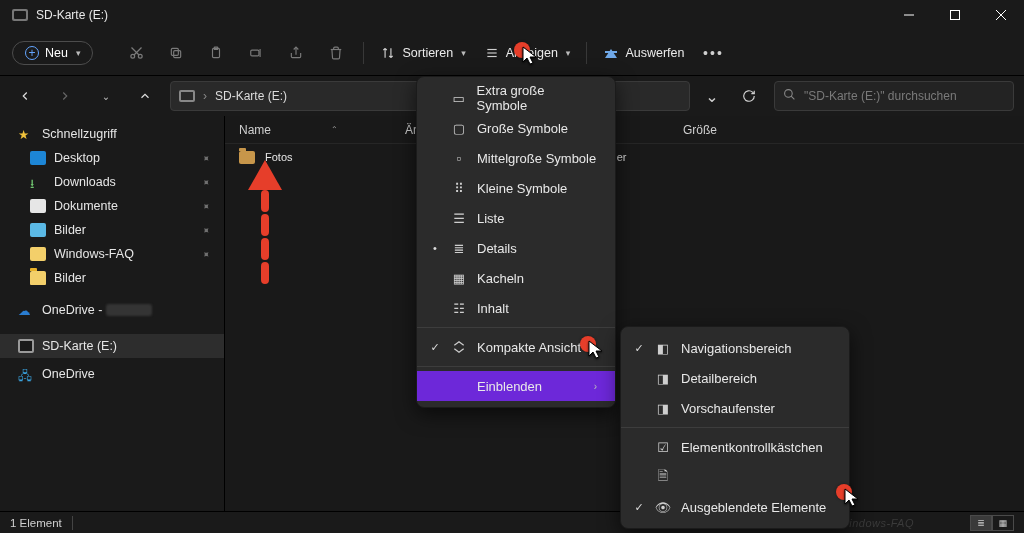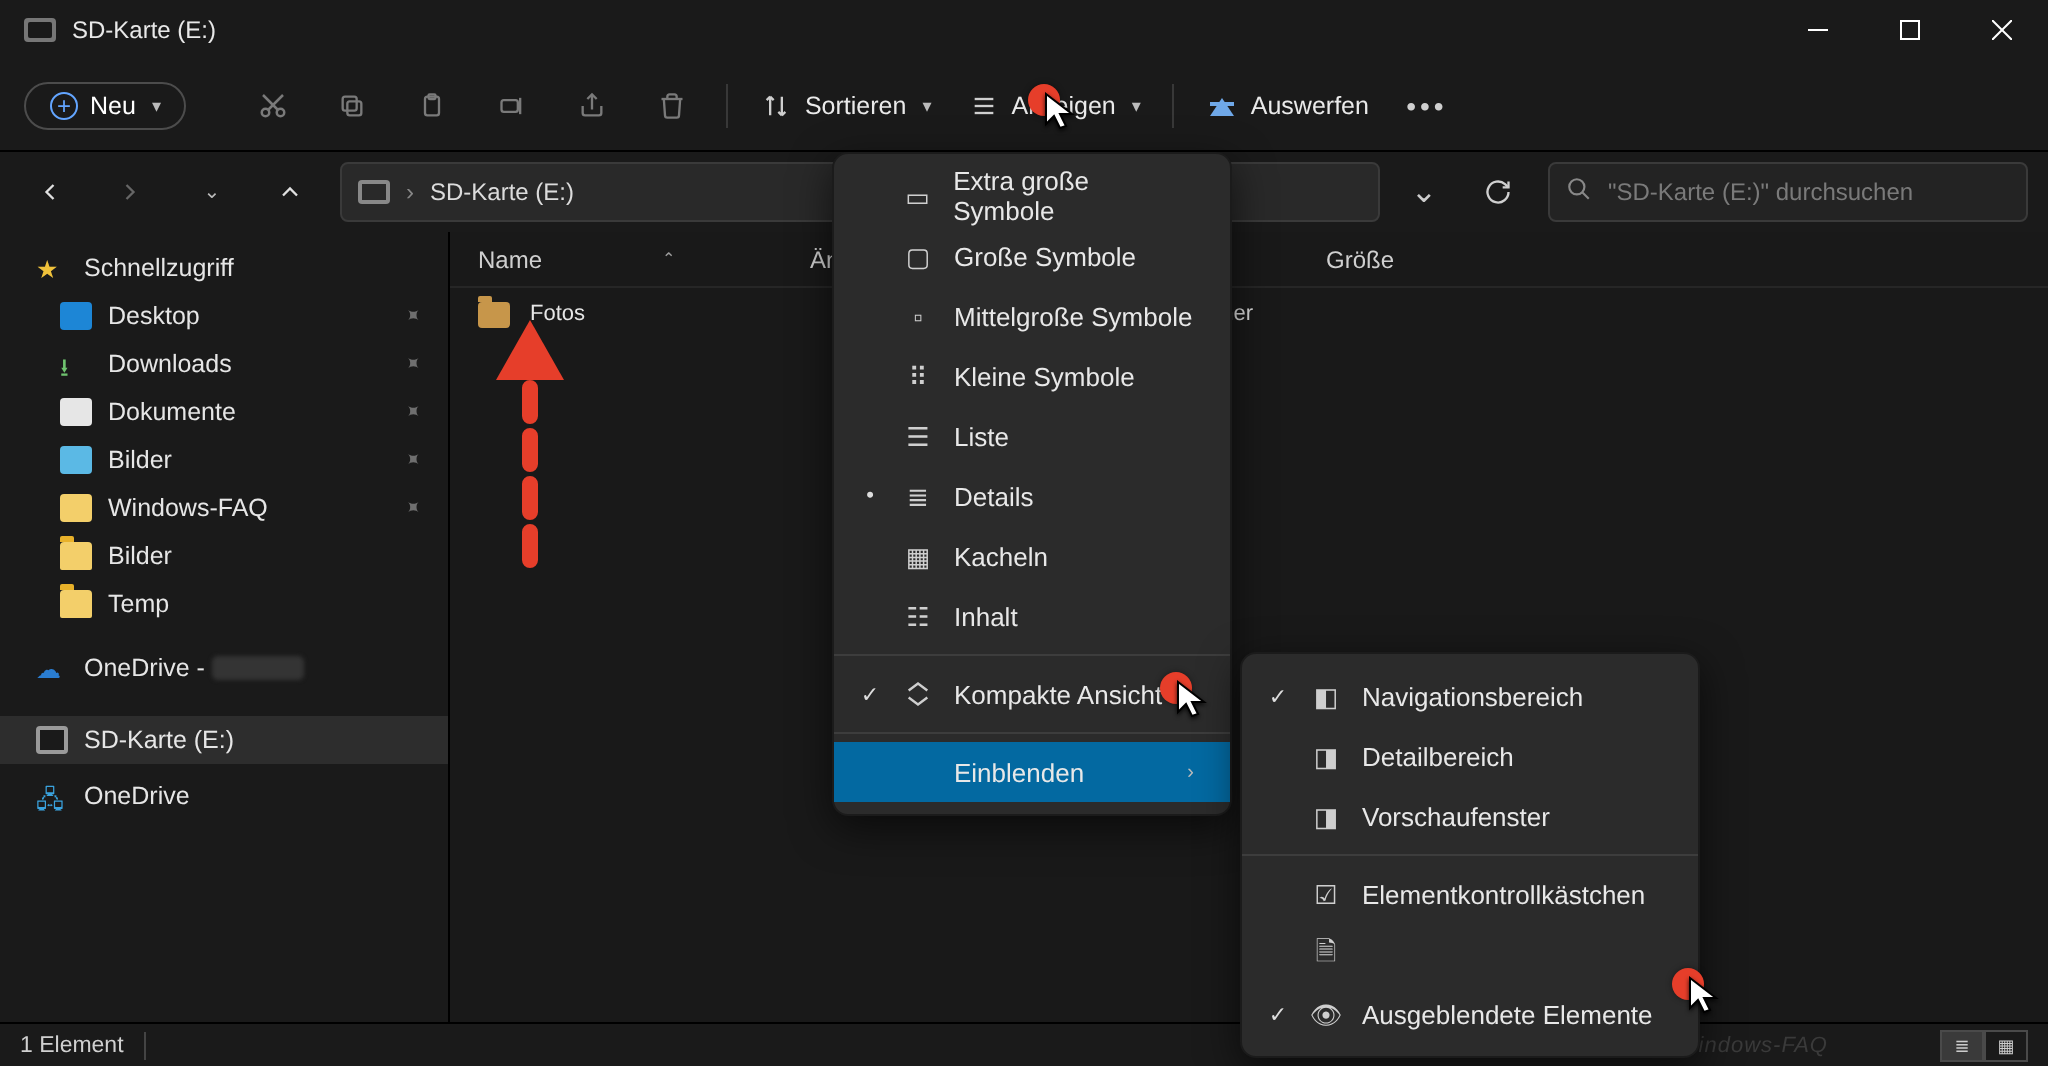--- a/index.html
+++ b/index.html
@@ -68,31 +68,31 @@
   .ico.drv::after{content:"";position:absolute;inset:2px;background:#1a1a1a;}
   .ico.net { color:#3aa2dd;}
 
   
   .filelist { flex:1; background:#191919; position:relative;}
   .colhead { display:flex; align-items:center; height:28px; font-size:12px; color:#cfcfcf; padding-left:14px; border-bottom:1px solid #262626;}
   .col-name { width:154px; display:flex; align-items:center; gap:60px;}
   .col-name .caret { font-size:8px; color:#9d9d9d;}
   .col-mod { width:150px; padding-left:12px;}
   .col-type { width:120px;}
-  .col-size { width:80px;}
+  .col-size { width:80px;margin-left:20px;}
   .row { display:flex; align-items:center; height:26px; font-size:11px; color:#e6e6e6; padding-left:14px;}
   .row .ficon { width:16px; height:13px; background:#c7964a; border-radius:2px; margin-right:10px; position:relative;}
   .row .ficon::before{content:"";position:absolute;width:7px;height:3px;background:#c7964a;top:-3px;left:0;border-radius:1px 1px 0 0;}
   .row .cell-name { width:154px;}
   .row .cell-type { width:120px; margin-left:150px; color:#d8d8d8;}
 
   
   .menu { position:absolute; background:#2b2b2b; border:1px solid #1b1b1b; border-radius:8px; box-shadow:0 6px 20px rgba(0,0,0,.6); padding:6px 0; font-size:13px; color:#e8e8e8; z-index:50;}
   .menu-item { display:flex; align-items:center; gap:10px; height:30px; padding:0 18px 0 12px; cursor:pointer; position:relative;}
-  .menu-item:hover, .menu-item.hl { background:#0369a1;}
+  .menu-item:hover, .menu-item.hl { background:#6d28d9;}
   .menu-item .check { width:12px; text-align:center; font-size:11px; color:#ddd;}
   .menu-item .micon { width:16px; display:flex; align-items:center; justify-content:center; color:#cfcfcf;}
   .menu-item .sub-arrow { margin-left:auto; font-size:10px; color:#bbb;}
   .menu hr { border:none; border-top:1px solid #3d3d3d; margin:4px 0;}
 
   .menu1 { top:76px; left:416px; width:200px; }
   .menu2 { top:326px; left:620px; width:230px; }
 
   
   .red-dot { position:absolute; width:16px; height:16px; background:#e63e2a; border-radius:50%; z-index:70; box-shadow:0 0 3px rgba(0,0,0,.4);}
@@ -287,24 +287,20 @@
           <span class="pin">✦</span>
         </div>
       <div class="side-item sub">
           <span class="ico wf"></span>
           <span>Windows-FAQ</span>
           <span class="pin">✦</span>
         </div>
       <div class="side-item sub">
           <span class="ico folder light"></span>
           <span>Bilder</span>
-        </div>
-      <div class="side-item sub">
-          <span class="ico folder light"></span>
-          <span>Temp</span>
         </div>
       <div style="height:8px"></div>
       <div class="side-item">
           <span class="ico cloud">☁</span>
           <span><span>OneDrive - </span><span class="smudge"></span></span>
         </div>
       <div style="height:8px"></div>
       <div style="height:4px"></div>
       <div class="side-item sel">
           <span class="ico drv"></span>

